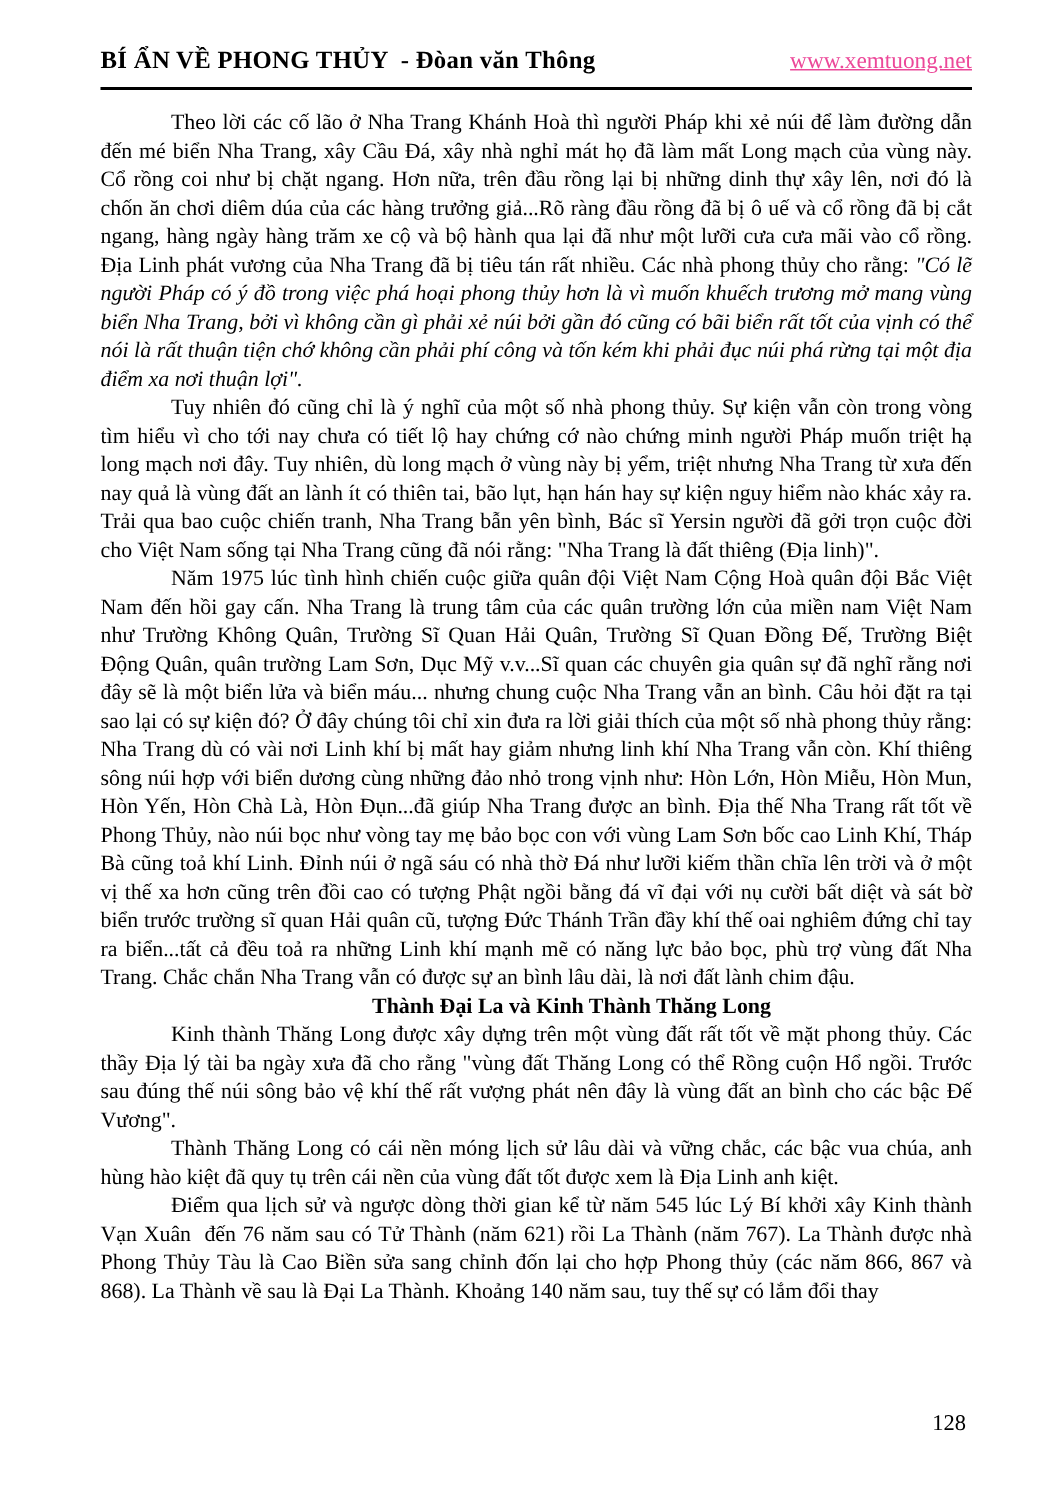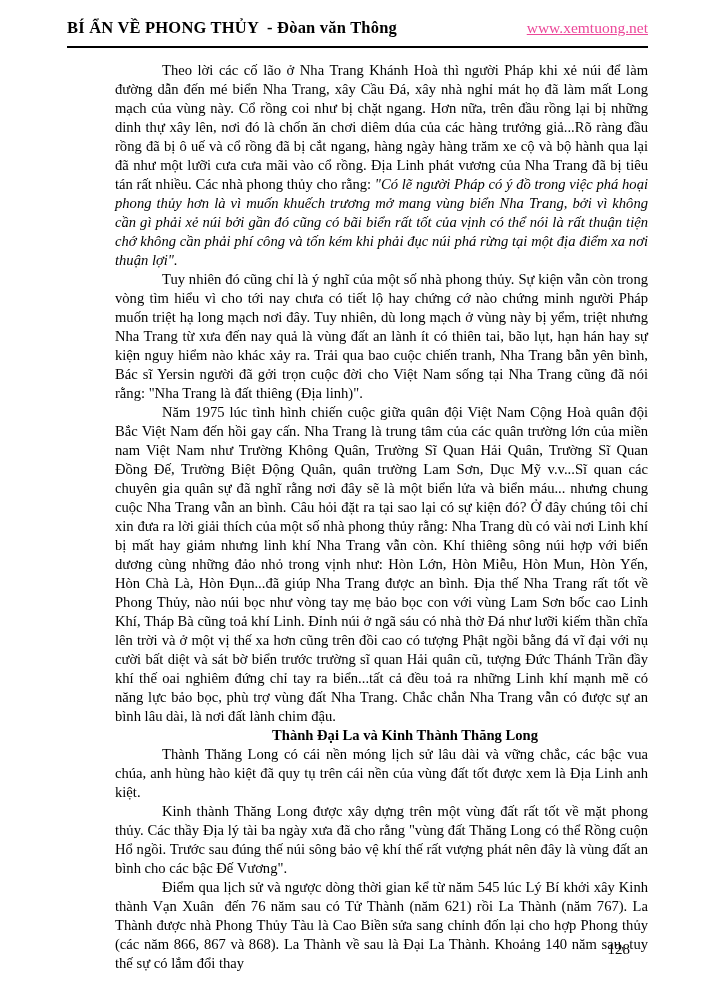--- a/index.html
+++ b/index.html
@@ -3,21 +3,21 @@
 <meta charset="utf-8">
 <style>
   html, body { margin: 0; padding: 0; background: #ffffff; }
   .page {
     width: 702px;
     height: 994px;
     background: #ffffff;
     color: #000000;
     position: relative;
     box-sizing: border-box;
-    padding: 18px 54px 0 67px;
+    padding: 30px 54px 0 67px;
     font-family: "Liberation Serif", "DejaVu Serif", serif;
     overflow: hidden;
   }
   .header-row {
     display: flex;
     justify-content: space-between;
     align-items: baseline;
   }
   .book-title {
     font-weight: bold;
@@ -34,36 +34,35 @@
   .header-rule {
     border: none;
     border-top: 2px solid #000000;
     margin: 8px 0 0 0;
   }
   .content {
     margin-top: 13px;
     font-size: 14.6px;
     line-height: 19px;
     text-align: justify;
-    margin-left: 48px;
   }
   .content p {
     margin: 0;
     text-indent: 47px;
   }
   .quote-italic { font-style: italic; }
   .section-heading {
     font-weight: bold;
     margin-top: 19px;
     text-indent: 47px;
     text-align: center;
   }
   .page-number {
     position: absolute;
-    right: 72px;
+    right: 58px;
     bottom: 36px;
     font-size: 15px;
   }
 </style>
 </head>
 <body>
 
 <div class="page">
 
   <div class="header-row">
@@ -76,23 +75,23 @@
   <div class="content">
 
     <p><span>Theo lời các cố lão ở Nha Trang Khánh Hoà thì người Pháp khi xẻ núi để làm đường dẫn đến mé biển Nha Trang, xây Cầu Đá, xây nhà nghỉ mát họ đã làm mất Long mạch của vùng này. Cổ rồng coi như bị chặt ngang. Hơn nữa, trên đầu rồng lại bị những dinh thự xây lên, nơi đó là chốn ăn chơi diêm dúa của các hàng trưởng giả...Rõ ràng đầu rồng đã bị ô uế và cổ rồng đã bị cắt ngang, hàng ngày hàng trăm xe cộ và bộ hành qua lại đã như một lưỡi cưa cưa mãi vào cổ rồng. Địa Linh phát vương của Nha Trang đã bị tiêu tán rất nhiều. Các nhà phong thủy cho rằng: </span><span class="quote-italic">"Có lẽ người Pháp có ý đồ trong việc phá hoại phong thủy hơn là vì muốn khuếch trương mở mang vùng biển Nha Trang, bởi vì không cần gì phải xẻ núi bởi gần đó cũng có bãi biển rất tốt của vịnh có thể nói là rất thuận tiện chớ không cần phải phí công và tốn kém khi phải đục núi phá rừng tại một địa điểm xa nơi thuận lợi".</span></p>
 
     <p>Tuy nhiên đó cũng chỉ là ý nghĩ của một số nhà phong thủy. Sự kiện vẫn còn trong vòng tìm hiểu vì cho tới nay chưa có tiết lộ hay chứng cớ nào chứng minh người Pháp muốn triệt hạ long mạch nơi đây. Tuy nhiên, dù long mạch ở vùng này bị yểm, triệt nhưng Nha Trang từ xưa đến nay quả là vùng đất an lành ít có thiên tai, bão lụt, hạn hán hay sự kiện nguy hiểm nào khác xảy ra. Trải qua bao cuộc chiến tranh, Nha Trang bẫn yên bình, Bác sĩ Yersin người đã gởi trọn cuộc đời cho Việt Nam sống tại Nha Trang cũng đã nói rằng: "Nha Trang là đất thiêng (Địa linh)".</p>
 
     <p>Năm 1975 lúc tình hình chiến cuộc giữa quân đội Việt Nam Cộng Hoà quân đội Bắc Việt Nam đến hồi gay cấn. Nha Trang là trung tâm của các quân trường lớn của miền nam Việt Nam như Trường Không Quân, Trường Sĩ Quan Hải Quân, Trường Sĩ Quan Đồng Đế, Trường Biệt Động Quân, quân trường Lam Sơn, Dục Mỹ v.v...Sĩ quan các chuyên gia quân sự đã nghĩ rằng nơi đây sẽ là một biển lửa và biển máu... nhưng chung cuộc Nha Trang vẫn an bình. Câu hỏi đặt ra tại sao lại có sự kiện đó? Ở đây chúng tôi chỉ xin đưa ra lời giải thích của một số nhà phong thủy rằng: Nha Trang dù có vài nơi Linh khí bị mất hay giảm nhưng linh khí Nha Trang vẫn còn. Khí thiêng sông núi hợp với biển dương cùng những đảo nhỏ trong vịnh như: Hòn Lớn, Hòn Miễu, Hòn Mun, Hòn Yến, Hòn Chà Là, Hòn Đụn...đã giúp Nha Trang được an bình. Địa thế Nha Trang rất tốt về Phong Thủy, nào núi bọc như vòng tay mẹ bảo bọc con với vùng Lam Sơn bốc cao Linh Khí, Tháp Bà cũng toả khí Linh. Đỉnh núi ở ngã sáu có nhà thờ Đá như lưỡi kiếm thần chĩa lên trời và ở một vị thế xa hơn cũng trên đồi cao có tượng Phật ngồi bằng đá vĩ đại với nụ cười bất diệt và sát bờ biển trước trường sĩ quan Hải quân cũ, tượng Đức Thánh Trần đầy khí thế oai nghiêm đứng chỉ tay ra biển...tất cả đều toả ra những Linh khí mạnh mẽ có năng lực bảo bọc, phù trợ vùng đất Nha Trang. Chắc chắn Nha Trang vẫn có được sự an bình lâu dài, là nơi đất lành chim đậu.</p>
 
     <p class="section-heading">Thành Đại La và Kinh Thành Thăng Long</p>
 
+    <p>Kinh thành Thăng Long được xây dựng trên một vùng đất rất tốt về mặt phong thủy. Các thầy Địa lý tài ba ngày xưa đã cho rằng "vùng đất Thăng Long có thể Rồng cuộn Hổ ngồi. Trước sau đúng thế núi sông bảo vệ khí thế rất vượng phát nên đây là vùng đất an bình cho các bậc Đế Vương".</p>
+
     <p>Thành Thăng Long có cái nền móng lịch sử lâu dài và vững chắc, các bậc vua chúa, anh hùng hào kiệt đã quy tụ trên cái nền của vùng đất tốt được xem là Địa Linh anh kiệt.</p>
-
-    <p>Kinh thành Thăng Long được xây dựng trên một vùng đất rất tốt về mặt phong thủy. Các thầy Địa lý tài ba ngày xưa đã cho rằng "vùng đất Thăng Long có thể Rồng cuộn Hổ ngồi. Trước sau đúng thế núi sông bảo vệ khí thế rất vượng phát nên đây là vùng đất an bình cho các bậc Đế Vương".</p>
 
     <p>Điểm qua lịch sử và ngược dòng thời gian kể từ năm 545 lúc Lý Bí khởi xây Kinh thành Vạn Xuân &nbsp;đến 76 năm sau có Tử Thành (năm 621) rồi La Thành (năm 767). La Thành được nhà Phong Thủy Tàu là Cao Biền sửa sang chỉnh đốn lại cho hợp Phong thủy (các năm 866, 867 và 868). La Thành về sau là Đại La Thành. Khoảng 140 năm sau, tuy thế sự có lắm đổi thay</p>
 
   </div>
 
   <div class="page-number">128</div>
 
 </div>
 
 </body></html>

